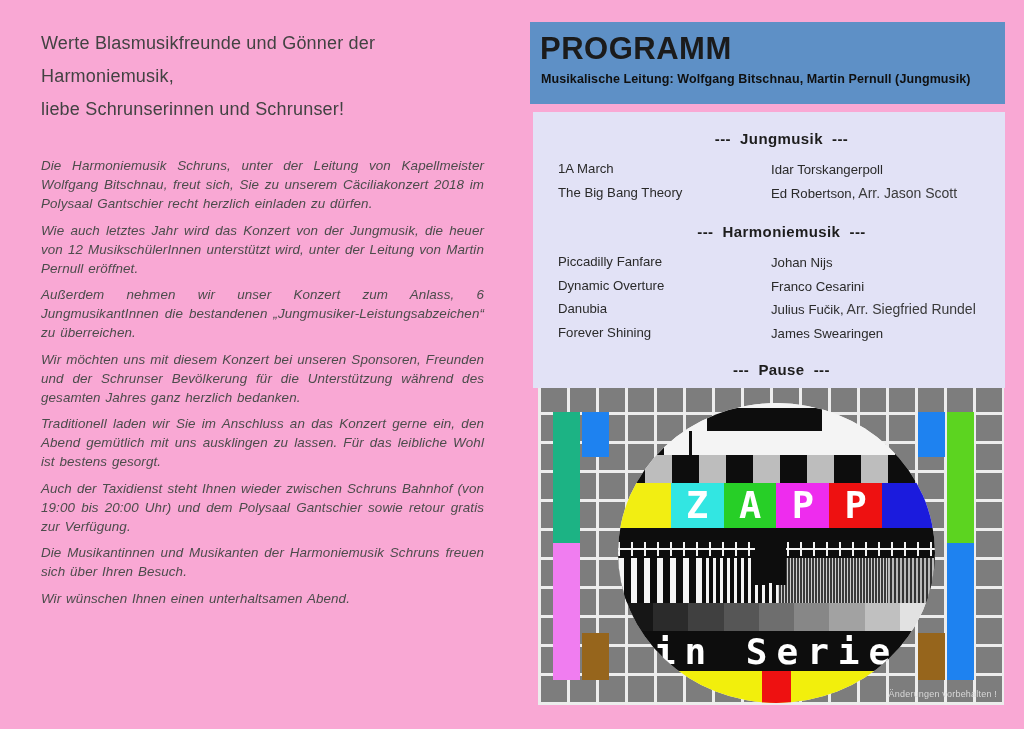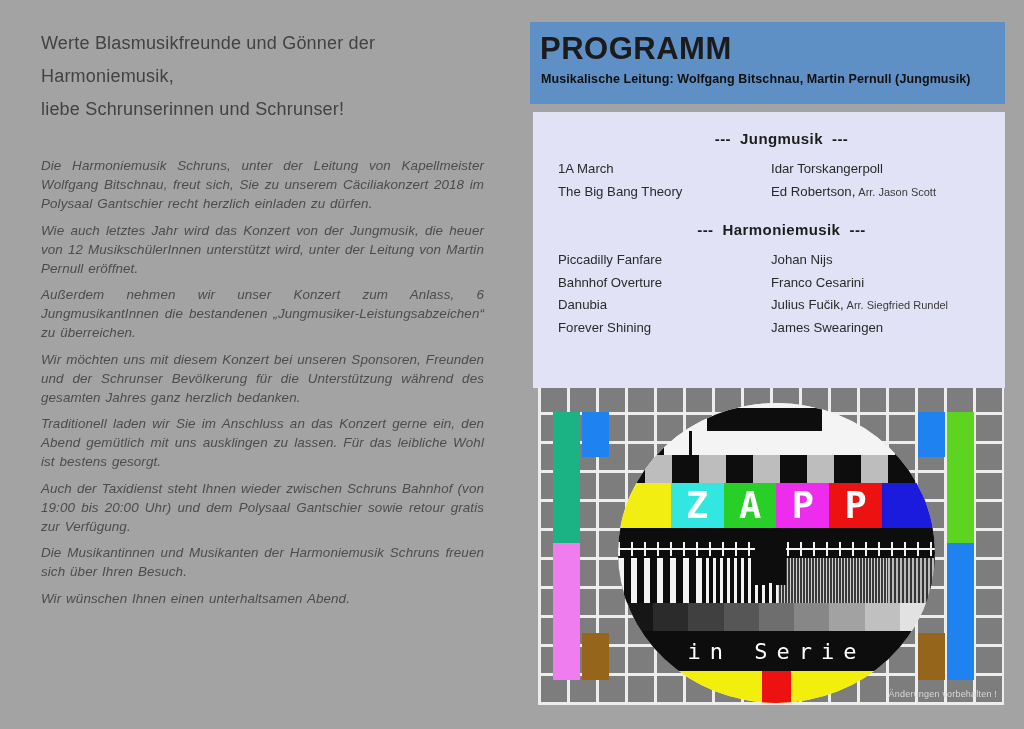--- a/index.html
+++ b/index.html
@@ -1,18 +1,18 @@
 <!DOCTYPE html>
 <html><head>
 <meta charset="utf-8">
 <style>
   html,body{margin:0;padding:0;background:#ffffff;}
   body{width:1024px;height:729px;overflow:hidden;position:relative;
        font-family:"Liberation Sans",sans-serif;}
-  .spread{position:absolute;left:0;top:0;width:1024px;height:729px;background:#a3a3a3;}
+  .spread{position:absolute;left:0;top:0;width:1024px;height:729px;background:#f9a8d4;}
 
   
   .left-page{position:absolute;left:41px;top:0;width:443px;height:729px;}
   .greeting{margin:27px 0 0 0;font-size:18px;line-height:33px;font-weight:400;
             color:#424242;letter-spacing:.2px;}
   .greeting span{display:block;}
   .body-copy{margin-top:30px;}
   .body-copy p{margin:0 0 7.5px 0;font-size:13.4px;line-height:19px;color:#4c4c4c;
                text-align:justify;letter-spacing:.1px;word-spacing:1px;font-style:italic;}
 
@@ -28,21 +28,21 @@
 
   .prog-panel{position:absolute;left:3px;top:112px;width:472px;height:276px;
               background:#e2e2f6;box-sizing:border-box;padding-top:17px;color:#242424;}
   .sec-head{text-align:center;font-size:15px;font-weight:bold;color:#1d1d1d;
             white-space:pre;letter-spacing:.4px;line-height:20px;margin-bottom:9px;margin-left:25px;}
   .sec-head.pause{margin-top:15px;margin-bottom:0;}
   .sec-rows{padding-left:25px;}
   .prow{display:flex;line-height:22.5px;font-size:13.2px;}
   .pt{width:213px;flex:0 0 213px;color:#2a2a2a;}
   .pc{flex:1;color:#2a2a2a;}
-  .arr{font-size:11px;color:#3a3a3a;margin-left:3px;}
+  .arr{font-size:14px;color:#3a3a3a;margin-left:3px;}
   .sec-gap{height:17px;}
 
   
   .testcard{position:absolute;left:8px;top:388px;width:466px;height:317px;
             background-color:#7d7d7d;
             background-image:
               repeating-linear-gradient(90deg,#ededed 0 3px,transparent 3px 29px),
               repeating-linear-gradient(0deg,#ededed 0 3px,transparent 3px 29px);}
   .vbar{position:absolute;}
   .bar-teal   {left:15px; top:24px; width:27px;height:131px;background:#1cb384;}
@@ -90,21 +90,21 @@
   .marker{position:absolute;left:137px;top:127px;width:31px;height:55px;background:#0d0d0d;}
   .marker::after{content:"";position:absolute;left:14px;bottom:-12px;width:3px;height:14px;
                  background:#f4f4f4;}
   .r-gray{height:28px;flex:0 0 auto;display:flex;}
   .r-gray div{flex:1;}
   .g1{background:#161616;} .g2{background:#2b2b2b;} .g3{background:#404040;}
   .g4{background:#565656;} .g5{background:#6e6e6e;} .g6{background:#878787;}
   .g7{background:#a2a2a2;} .g8{background:#c0c0c0;} .g9{background:#e2e2e2;}
   .r-serie{height:40px;flex:0 0 auto;background:#0d0d0d;color:#ffffff;
            display:flex;align-items:center;justify-content:center;
-           font-family:"DejaVu Sans Mono",monospace;font-weight:normal;font-size:22px;
+           font-family:"DejaVu Sans Mono",monospace;font-weight:bold;font-size:36px;
            letter-spacing:9px;white-space:pre;}
   .r-bottom{flex:1;background:#f2ef0c;position:relative;}
   .redbar{position:absolute;left:144px;top:0;width:29px;height:100%;background:#ee1111;}
   .tc-footnote{position:absolute;right:7px;bottom:6px;font-size:9px;color:#d9d9d9;
                letter-spacing:.2px;}
 </style>
 </head>
 <body>
 
 <div class="spread">
@@ -147,32 +147,33 @@
       </div>
 
       <div class="sec-gap"></div>
       <div class="sec-head">---  Harmoniemusik  ---</div>
       <div class="sec-rows">
         <div class="prow">
           <span class="pt">Piccadilly Fanfare</span>
           <span class="pc"><span>Johan Nijs</span><span class="arr"></span></span>
         </div>
         <div class="prow">
-          <span class="pt">Bahnhof Overture</span>
+          <span class="pt">Dynamic Overture</span>
           <span class="pc"><span>Franco Cesarini</span><span class="arr"></span></span>
         </div>
         <div class="prow">
           <span class="pt">Danubia</span>
           <span class="pc"><span>Julius Fučik,</span><span class="arr">Arr. Siegfried Rundel</span></span>
         </div>
         <div class="prow">
           <span class="pt">Forever Shining</span>
           <span class="pc"><span>James Swearingen</span><span class="arr"></span></span>
         </div>
       </div>
+      <div class="sec-head pause">---  Pause  ---</div>
     </div>
 
     <div class="testcard">
       <div class="vbar bar-teal"></div>
       <div class="vbar bar-pink"></div>
       <div class="vbar bar-blue-l"></div>
       <div class="vbar bar-brown-l"></div>
       <div class="vbar bar-blue-ri"></div>
       <div class="vbar bar-brown-r"></div>
       <div class="vbar bar-green-r"></div>

